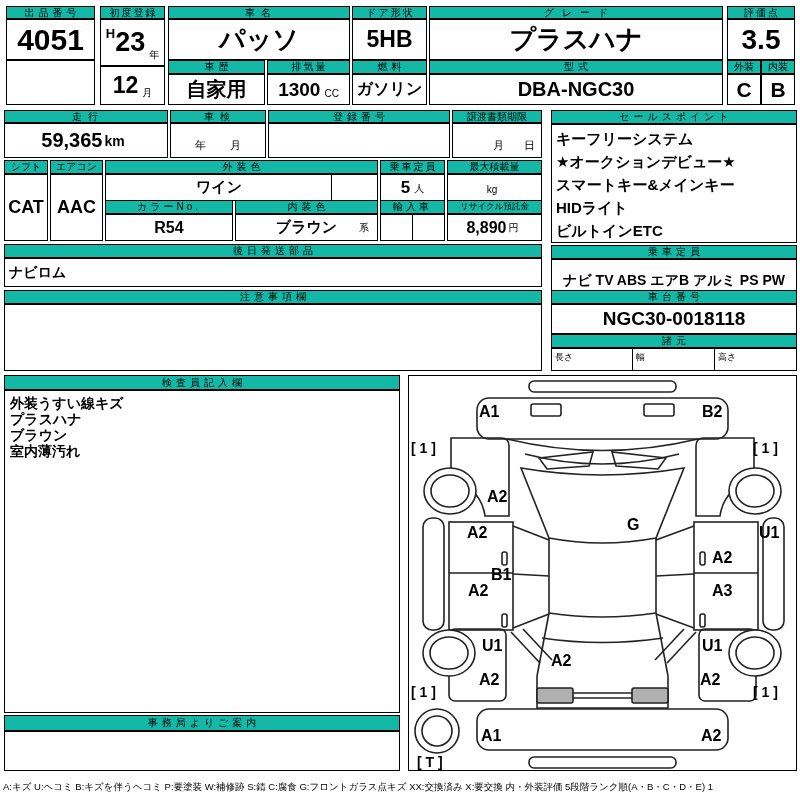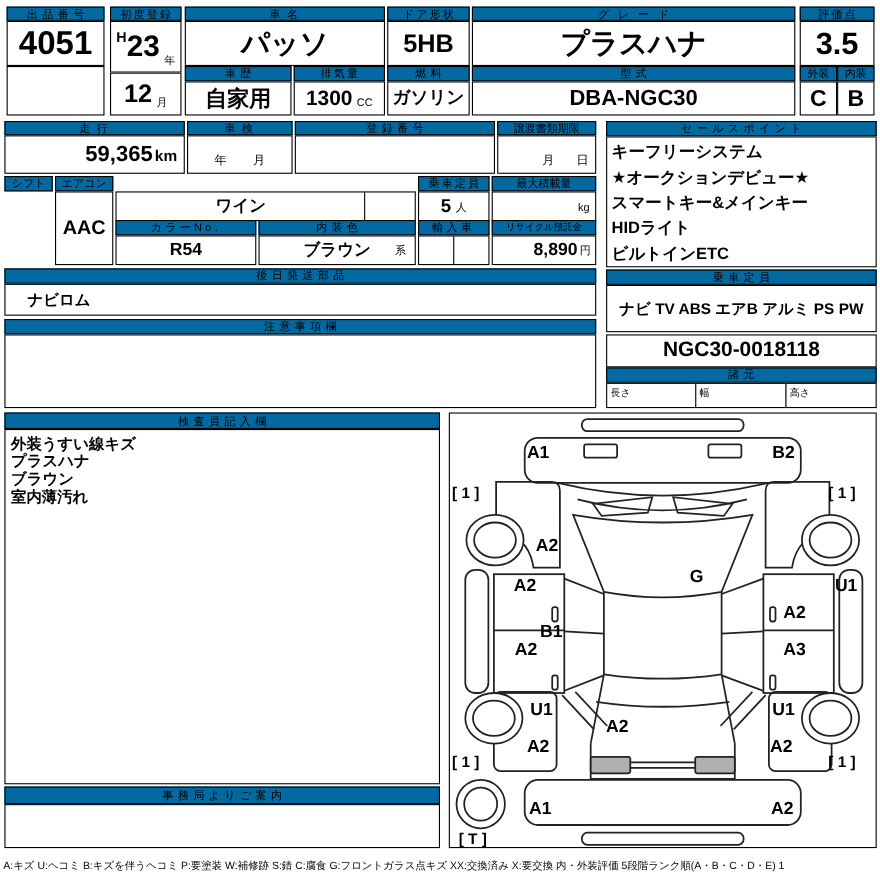--- a/index.html
+++ b/index.html
@@ -1,24 +1,24 @@
 <!DOCTYPE html>
 <html><head>
 <meta charset="utf-8">
 <style>
   html,body{margin:0;padding:0;background:#fff;}
   .sheet{position:relative;width:800px;height:800px;background:#fff;overflow:hidden;
          font-family:"Liberation Sans","DejaVu Sans",sans-serif;color:#000;}
   .b{position:absolute;box-sizing:border-box;border:1.5px solid #000;background:#fff;
      display:flex;align-items:center;justify-content:center;font-weight:bold;}
-  .hdr{position:absolute;box-sizing:border-box;border:1.5px solid #000;background:#0369a1;
+  .hdr{position:absolute;box-sizing:border-box;border:1.5px solid #000;background:#14b8a6;
        display:flex;align-items:center;justify-content:center;font-size:10px;font-weight:normal;}
   .sp2{letter-spacing:2px;padding-left:2px;} .sp4{letter-spacing:4px;padding-left:4px;}
   .sp6{letter-spacing:6px;padding-left:4px;} .sp8{letter-spacing:8px;padding-left:8px;}
-  .left{justify-content:flex-start;} .right{justify-content:flex-end;}
+  .left{justify-content:flex-start;} .right{justify-content:center;}
   .col{flex-direction:column;align-items:flex-start;justify-content:flex-start;}
   .unit{font-size:10px;font-weight:normal;margin-left:4px;}
   .sales-line{line-height:23px;font-size:15px;font-weight:bold;white-space:nowrap;}
   .insp-line{line-height:16px;font-size:14px;font-weight:bold;text-align:center;}
   .dlabel{position:absolute;font-weight:bold;font-size:16px;line-height:16px;white-space:nowrap;}
   .dlabel.sm{font-size:14px;}
   svg{position:absolute;left:0;top:0;}
 </style>
 </head>
 <body>
@@ -88,23 +88,25 @@
   <div class="hdr sp4" style="left:551px;top:110px;width:246px;height:14px">セールスポイント</div>
   <div class="b col" style="left:551px;top:124px;width:246px;height:119px;padding:2px 4px">
     <div class="sales-line">キーフリーシステム</div>
     <div class="sales-line">★オークションデビュー★</div>
     <div class="sales-line">スマートキー&amp;メインキー</div>
     <div class="sales-line">HIDライト</div>
     <div class="sales-line">ビルトインETC</div>
   </div>
 
   <div class="hdr" style="left:4px;top:160px;width:44px;height:14px">シフト</div>
+  <div class="b" style="left:4px;top:174px;width:44px;height:67px;font-size:18px">CAT</div>
   <div class="hdr" style="left:50px;top:160px;width:53px;height:14px">エアコン</div>
   <div class="b" style="left:50px;top:174px;width:53px;height:67px;font-size:18px">AAC</div>
 
+  <div class="hdr sp4" style="left:105px;top:160px;width:273px;height:14px">外装色</div>
   <div class="b" style="left:105px;top:174px;width:228px;height:27px;font-size:15px">ワイン</div>
   <div class="b" style="left:331px;top:174px;width:47px;height:27px"></div>
   <div class="hdr" style="left:105px;top:200px;width:128px;height:14px;letter-spacing:3px">カラーNo.</div>
   <div class="b" style="left:105px;top:214px;width:128px;height:27px;font-size:16px">R54</div>
   <div class="hdr sp4" style="left:235px;top:200px;width:143px;height:14px">内装色</div>
   <div class="b" style="left:235px;top:214px;width:143px;height:27px">
     <span style="font-size:15px">ブラウン</span>
     <span style="font-size:10px;font-weight:normal;position:absolute;right:8px;bottom:5px">系</span>
   </div>
 
@@ -120,26 +122,27 @@
   <div class="hdr" style="left:380px;top:200px;width:65px;height:14px;letter-spacing:3px">輸入車</div>
   <div class="b" style="left:380px;top:214px;width:33px;height:27px"></div>
   <div class="b" style="left:412px;top:214px;width:33px;height:27px"></div>
   <div class="hdr" style="left:447px;top:200px;width:95px;height:14px;font-size:8.5px">リサイクル預託金</div>
   <div class="b right" style="left:447px;top:214px;width:95px;height:27px;padding-right:4px">
     <span style="font-size:16px">8,890</span>
     <span class="unit" style="margin-left:2px">円</span>
   </div>
 
   <div class="hdr sp4" style="left:4px;top:244px;width:538px;height:14px">後日発送部品</div>
-  <div class="b left" style="left:4px;top:258px;width:538px;height:29px;font-size:14px;padding-left:20px">ナビロム</div>
+  <div class="b left" style="left:4px;top:258px;width:538px;height:29px;font-size:14px;padding-left:4px">ナビロム</div>
   <div class="hdr sp4" style="left:551px;top:245px;width:246px;height:14px">乗車定員</div>
   <div class="b" style="left:551px;top:259px;width:246px;height:43px;font-size:14px;white-space:nowrap">ナビ TV ABS エアB アルミ PS PW</div>
 
   <div class="hdr sp4" style="left:4px;top:290px;width:538px;height:14px">注意事項欄</div>
   <div class="b" style="left:4px;top:304px;width:538px;height:67px"></div>
+  <div class="hdr sp4" style="left:551px;top:290px;width:246px;height:14px">車台番号</div>
   <div class="b" style="left:551px;top:304px;width:246px;height:30px;font-size:19px">NGC30-0018118</div>
   <div class="hdr sp4" style="left:551px;top:334px;width:246px;height:14px">諸元</div>
   <div class="b left" style="left:551px;top:348px;width:82px;height:23px;font-weight:normal;font-size:9px;align-items:flex-start;padding:2px 0 0 3px">長さ</div>
   <div class="b left" style="left:632px;top:348px;width:83px;height:23px;font-weight:normal;font-size:9px;align-items:flex-start;padding:2px 0 0 3px">幅</div>
   <div class="b left" style="left:714px;top:348px;width:83px;height:23px;font-weight:normal;font-size:9px;align-items:flex-start;padding:2px 0 0 3px">高さ</div>
 
   <div class="hdr sp4" style="left:4px;top:375px;width:396px;height:15px">検査員記入欄</div>
   <div class="b col" style="left:4px;top:390px;width:396px;height:323px;padding:4px 5px">
     <div class="insp-line">外装うすい線キズ</div>
     <div class="insp-line">プラスハナ</div>

